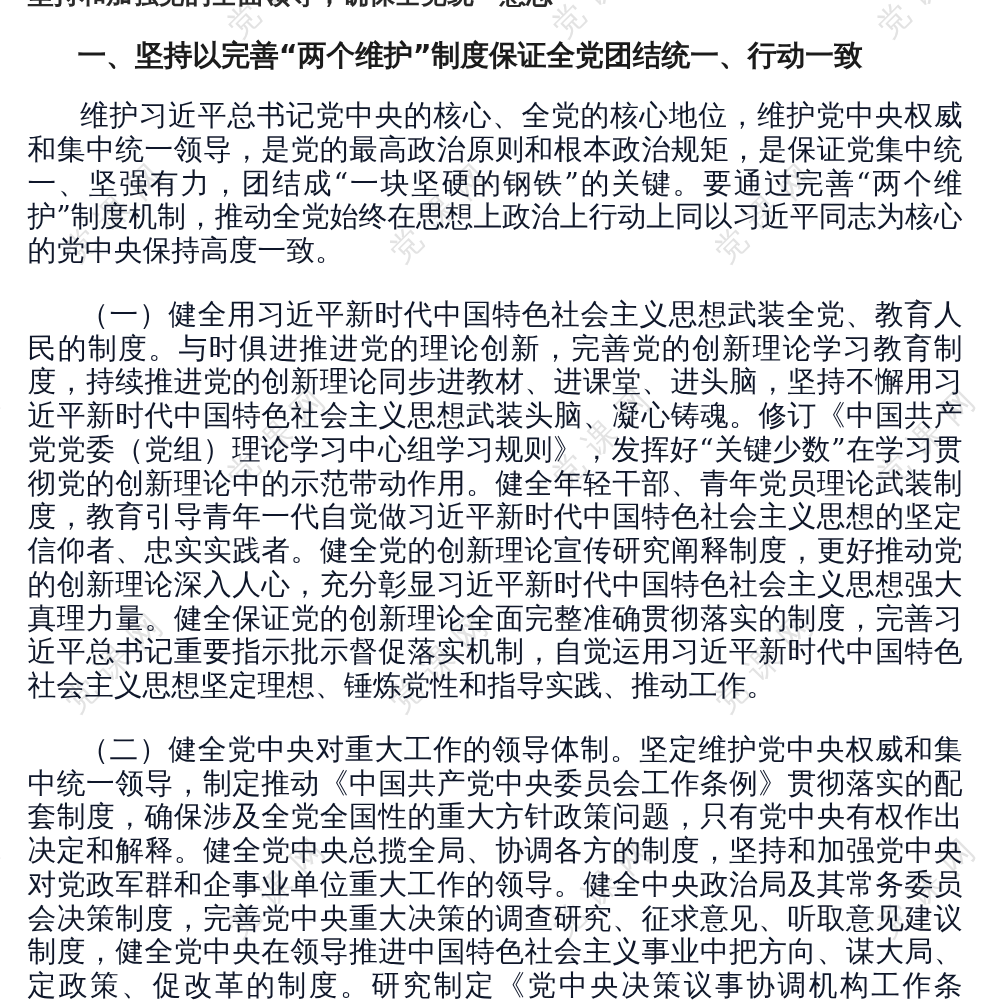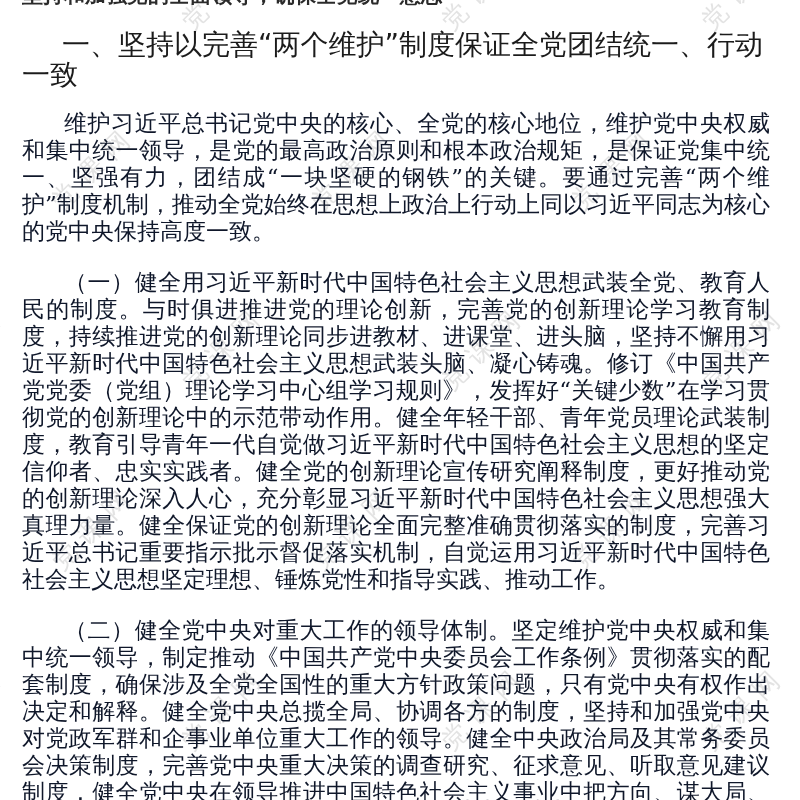--- a/index.html
+++ b/index.html
@@ -14,21 +14,21 @@
     font-size:26px;letter-spacing:10px;color:#e3e3e3;user-select:none;
   }
   #content{position:absolute;left:22px;top:0;width:748px;}
   .clip-strip{height:6px;overflow:hidden;}
   .clip-strip .inner{
     font-family:"DejaVu Sans","Liberation Sans",sans-serif;font-weight:bold;
     font-size:21px;line-height:21px;margin-top:-15px;color:#2a2a2a;white-space:nowrap;
   }
   .section-heading{
     font-family:"DejaVu Sans","Liberation Sans",sans-serif;
-    font-size:28px;font-weight:normal;color:#1b1b1b;
+    font-size:23px;font-weight:bold;color:#1b1b1b;
     margin:24px 0 0 0;text-indent:40px;line-height:30px;
   }
   .para{
     font-size:23px;line-height:27px;color:#0f172a;
     text-align:justify;text-justify:inter-character;
     text-indent:42px;margin:24px 0 0 0;word-break:break-all;
   }
   .para.first{margin-top:20px;}
 </style>
 </head>

